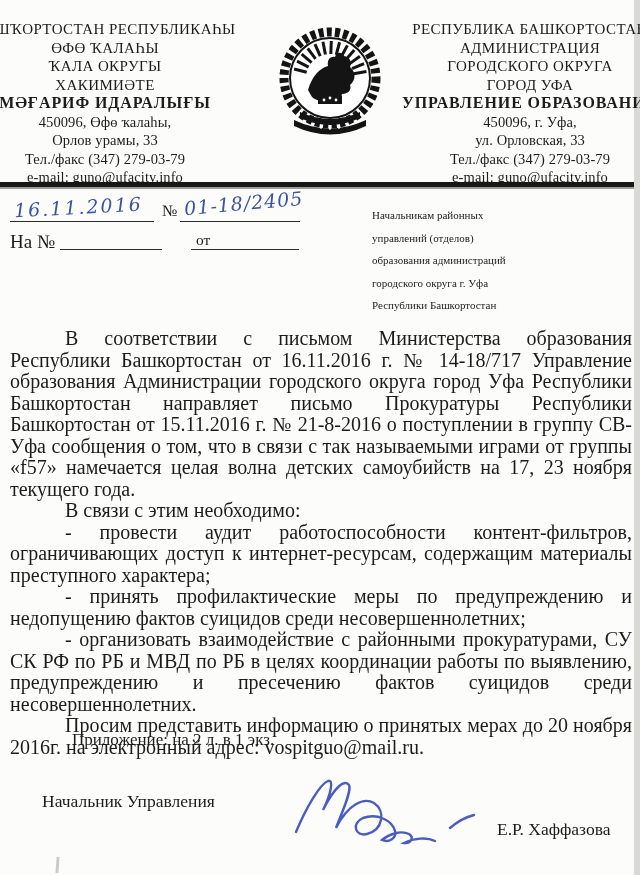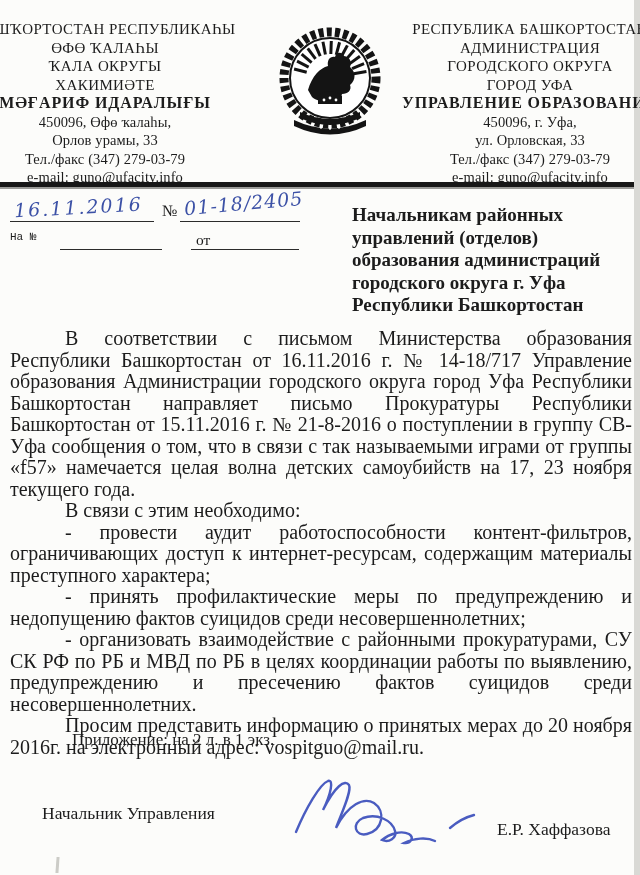--- a/index.html
+++ b/index.html
@@ -22,32 +22,32 @@
   .rule{position:absolute;left:0;top:182px;width:634px;height:5px;background:#171717;border-bottom:2px solid #9b9b98;}
   
   .ref{position:absolute;left:10px;top:193px;width:310px;height:60px;}
   .hw{font-style:italic;color:#3c51a6;font-family:"DejaVu Serif","Liberation Serif",serif;}
   .hw-date{position:absolute;left:4px;top:3px;font-size:19px;letter-spacing:2px;transform:rotate(-3deg);}
   .line-date{position:absolute;left:0;top:28px;width:144px;border-top:1.5px solid #2b2b2b;}
   .no-sign{position:absolute;left:152px;top:9px;font-size:16px;}
   .hw-no{position:absolute;left:174px;top:-1px;font-size:19px;letter-spacing:1px;transform:rotate(-5deg);}
   .line-no{position:absolute;left:170px;top:28px;width:120px;border-top:1.5px solid #2b2b2b;}
   .ref-row2{position:absolute;left:0;top:32px;width:310px;height:26px;}
-  .ref-na{position:absolute;left:0;top:6px;font-size:11px;font-family:Liberation Mono, monospace;}
+  .ref-na{position:absolute;left:0;top:6px;font-size:19px;}
   .line-na{position:absolute;left:50px;top:24px;width:102px;border-top:1.5px solid #2b2b2b;}
   .ref-ot{position:absolute;left:158px;top:6px;font-size:15.5px;margin-left:28px;}
   .line-ot{position:absolute;left:181px;top:24px;width:108px;border-top:1.5px solid #2b2b2b;}
   
-  .addressee{position:absolute;left:352px;top:204px;width:260px;font-size:19px;line-height:22.5px;font-weight:bold;}
+  .addressee{position:absolute;left:372px;top:204px;width:260px;font-size:11px;line-height:22.5px;}
   
   .body-text{position:absolute;left:10px;top:328px;width:622px;font-size:20px;line-height:21.5px;text-align:justify;}
   .body-text p{margin:0;text-indent:55px;}
   .attachment{position:absolute;left:72px;top:730px;font-size:17px;}
   
-  .sig-pos{position:absolute;left:42px;top:791px;font-size:17.5px;margin-top:12px;}
+  .sig-pos{position:absolute;left:42px;top:791px;font-size:17.5px;}
   .sig-name{position:absolute;left:497px;top:791px;font-size:17.5px;margin-top:28px;}
   .sig-svg{position:absolute;left:288px;top:768px;}
   .artifact{position:absolute;left:56px;top:857px;width:3px;height:16px;background:#ccccc7;transform:rotate(4deg);}
 </style>
 </head>
 <body>
 
 <div class="page">
   <div class="scan-edge-right"></div>
 

